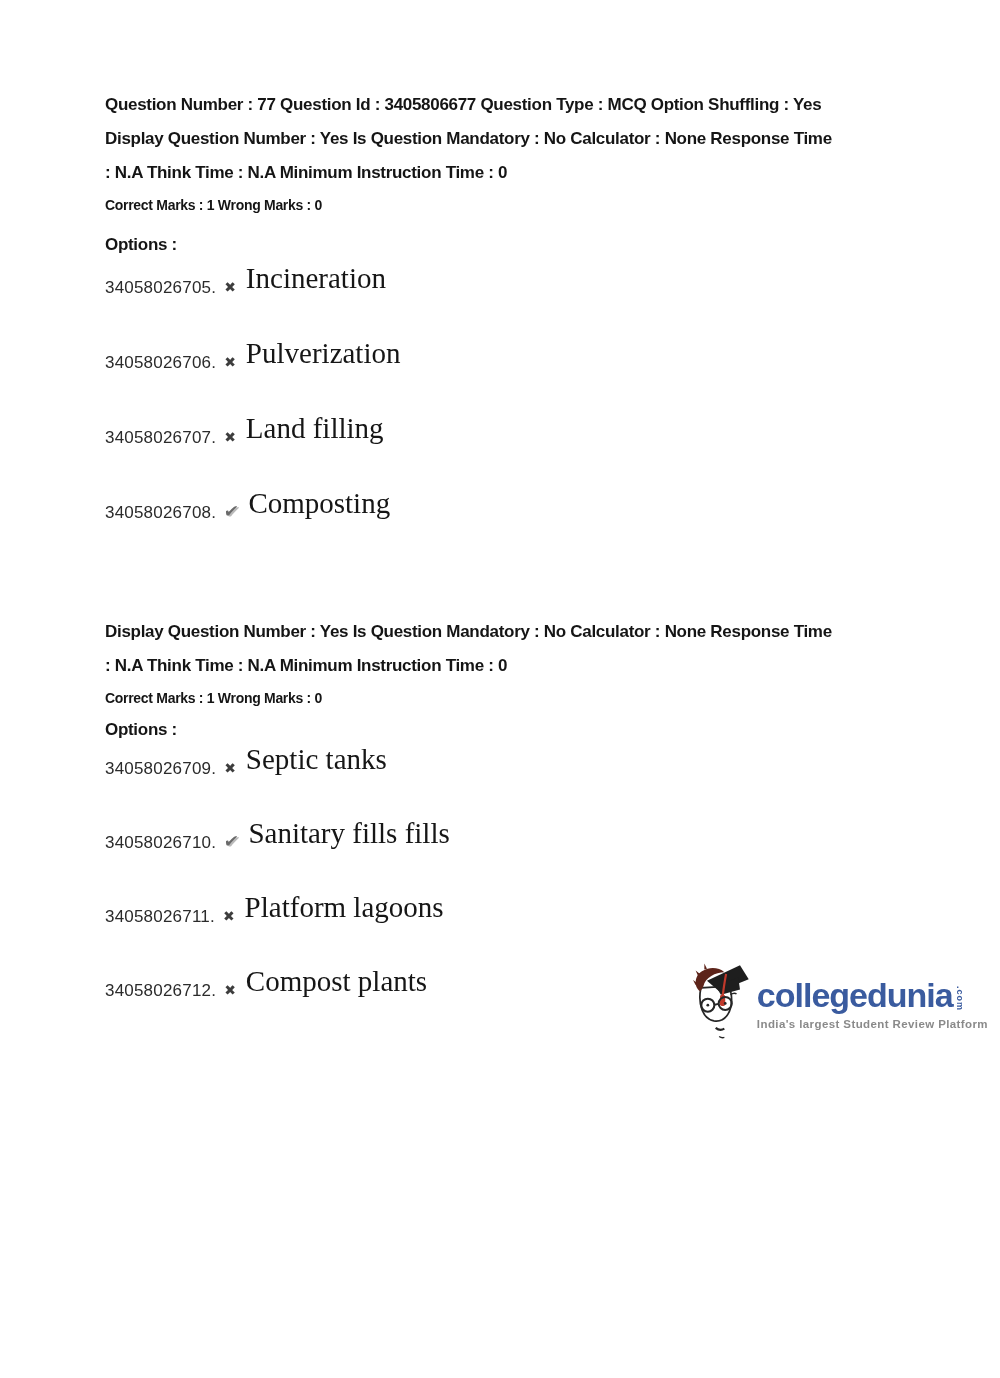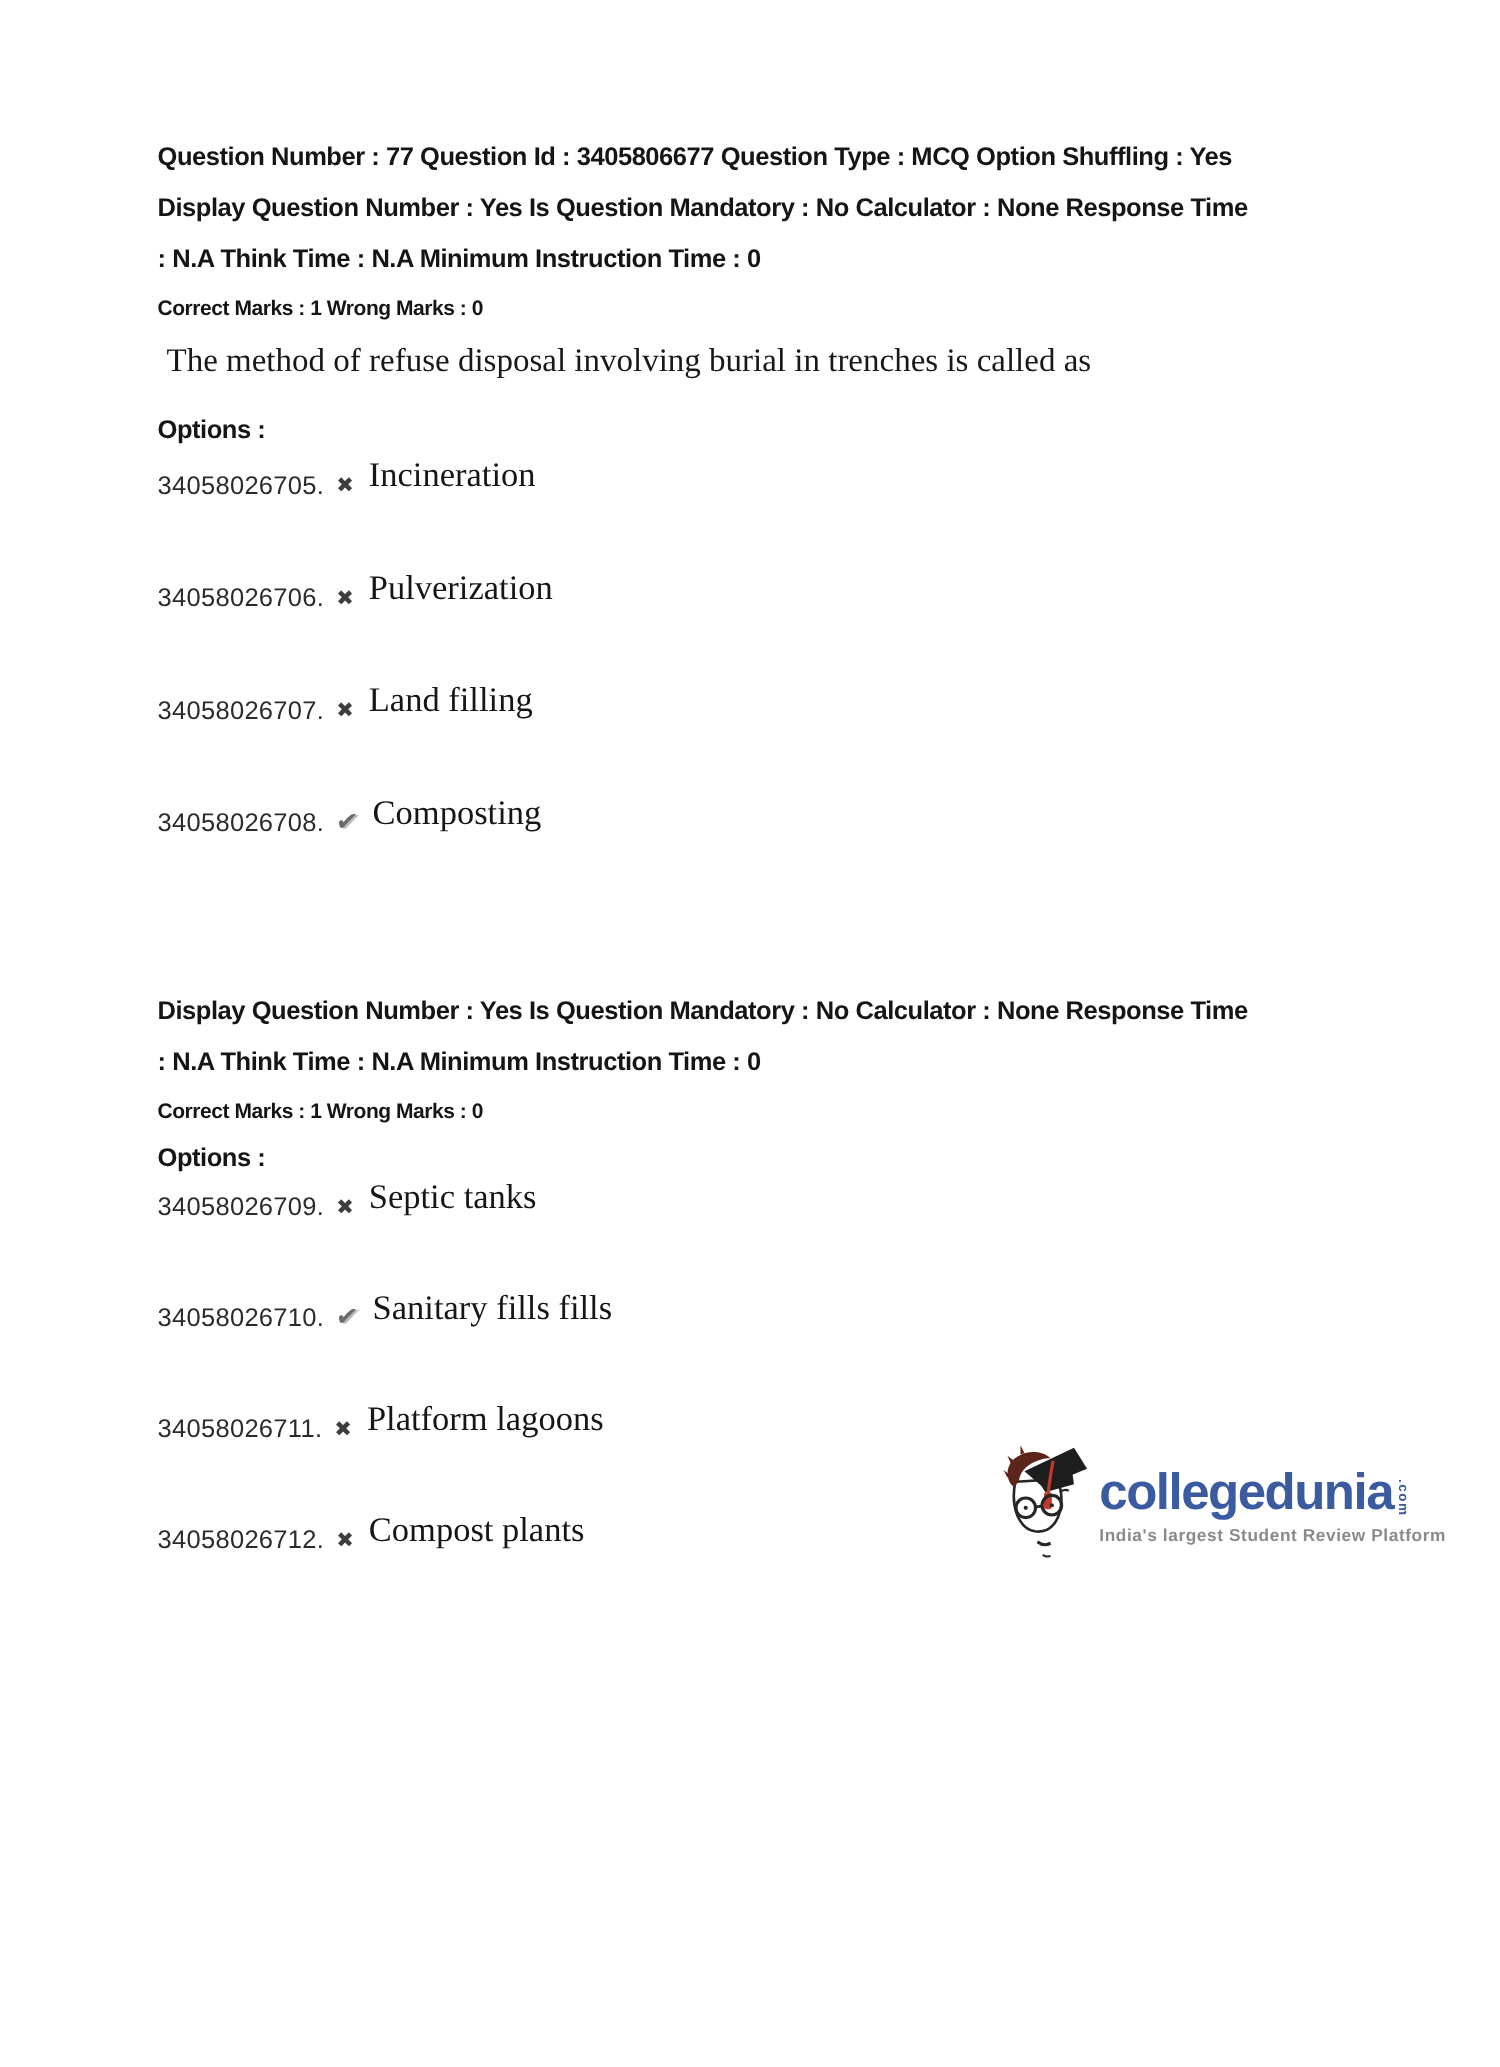--- a/index.html
+++ b/index.html
@@ -68,35 +68,35 @@
     transform: translateY(-1px);
   }
   .marker.correct {
     font-size: 17px;
     color: #6a6a6a;
     text-shadow: 2px 1px 0 rgba(130,130,130,0.55);
     transform: skewX(-8deg) translateY(-1px);
   }
   .opt-label {
     font-family: "Liberation Serif", serif;
-    font-size: 23px;
+    font-size: 29px;
     color: #161616;
     transform: translateY(-5px);
   }
   
   .question.second { margin-top: 97px; }
   .question.second .q-text { margin-top: 6px; padding-left: 2px; }
   .question.second .options-heading { margin-top: 14px; }
   .question.second .options-list { margin-top: 8px; }
   .question.second .opt { margin-bottom: 48px; }
 
   
   .footer {
     position: absolute;
-    right: 36px;
+    right: 12px;
     bottom: 32px;
     display: flex;
     align-items: flex-start;
     cursor: pointer;
   }
   .mascot { width: 62px; height: 80px; display: inline-block; margin-right: 6px; }
   .brand-text { padding-top: 18px; }
   .wordmark-row { display: flex; align-items: flex-start; }
   .wordmark {
     font-family: "Liberation Sans", sans-serif;
@@ -125,21 +125,20 @@
 </head>
 <body>
 
 <div class="page">
 
   <div class="question first">
     <div class="meta-line">Question Number : 77 Question Id : 3405806677 Question Type : MCQ Option Shuffling : Yes</div>
     <div class="meta-line">Display Question Number : Yes Is Question Mandatory : No Calculator : None Response Time</div>
     <div class="meta-line">: N.A Think Time : N.A Minimum Instruction Time : 0</div>
     <div class="marks-line">Correct Marks : 1 Wrong Marks : 0</div>
-    <div class="q-text">The method of refuse disposal involving burial in trenches is called as</div>
     <div class="options-heading">Options :</div>
     <div class="options-list">
       <div class="opt">
         <span class="opt-id">34058026705.</span>
         <span class="marker wrong">✖</span>
         <span class="opt-label">Incineration</span>
       </div>
       <div class="opt">
         <span class="opt-id">34058026706.</span>
         <span class="marker wrong">✖</span>

